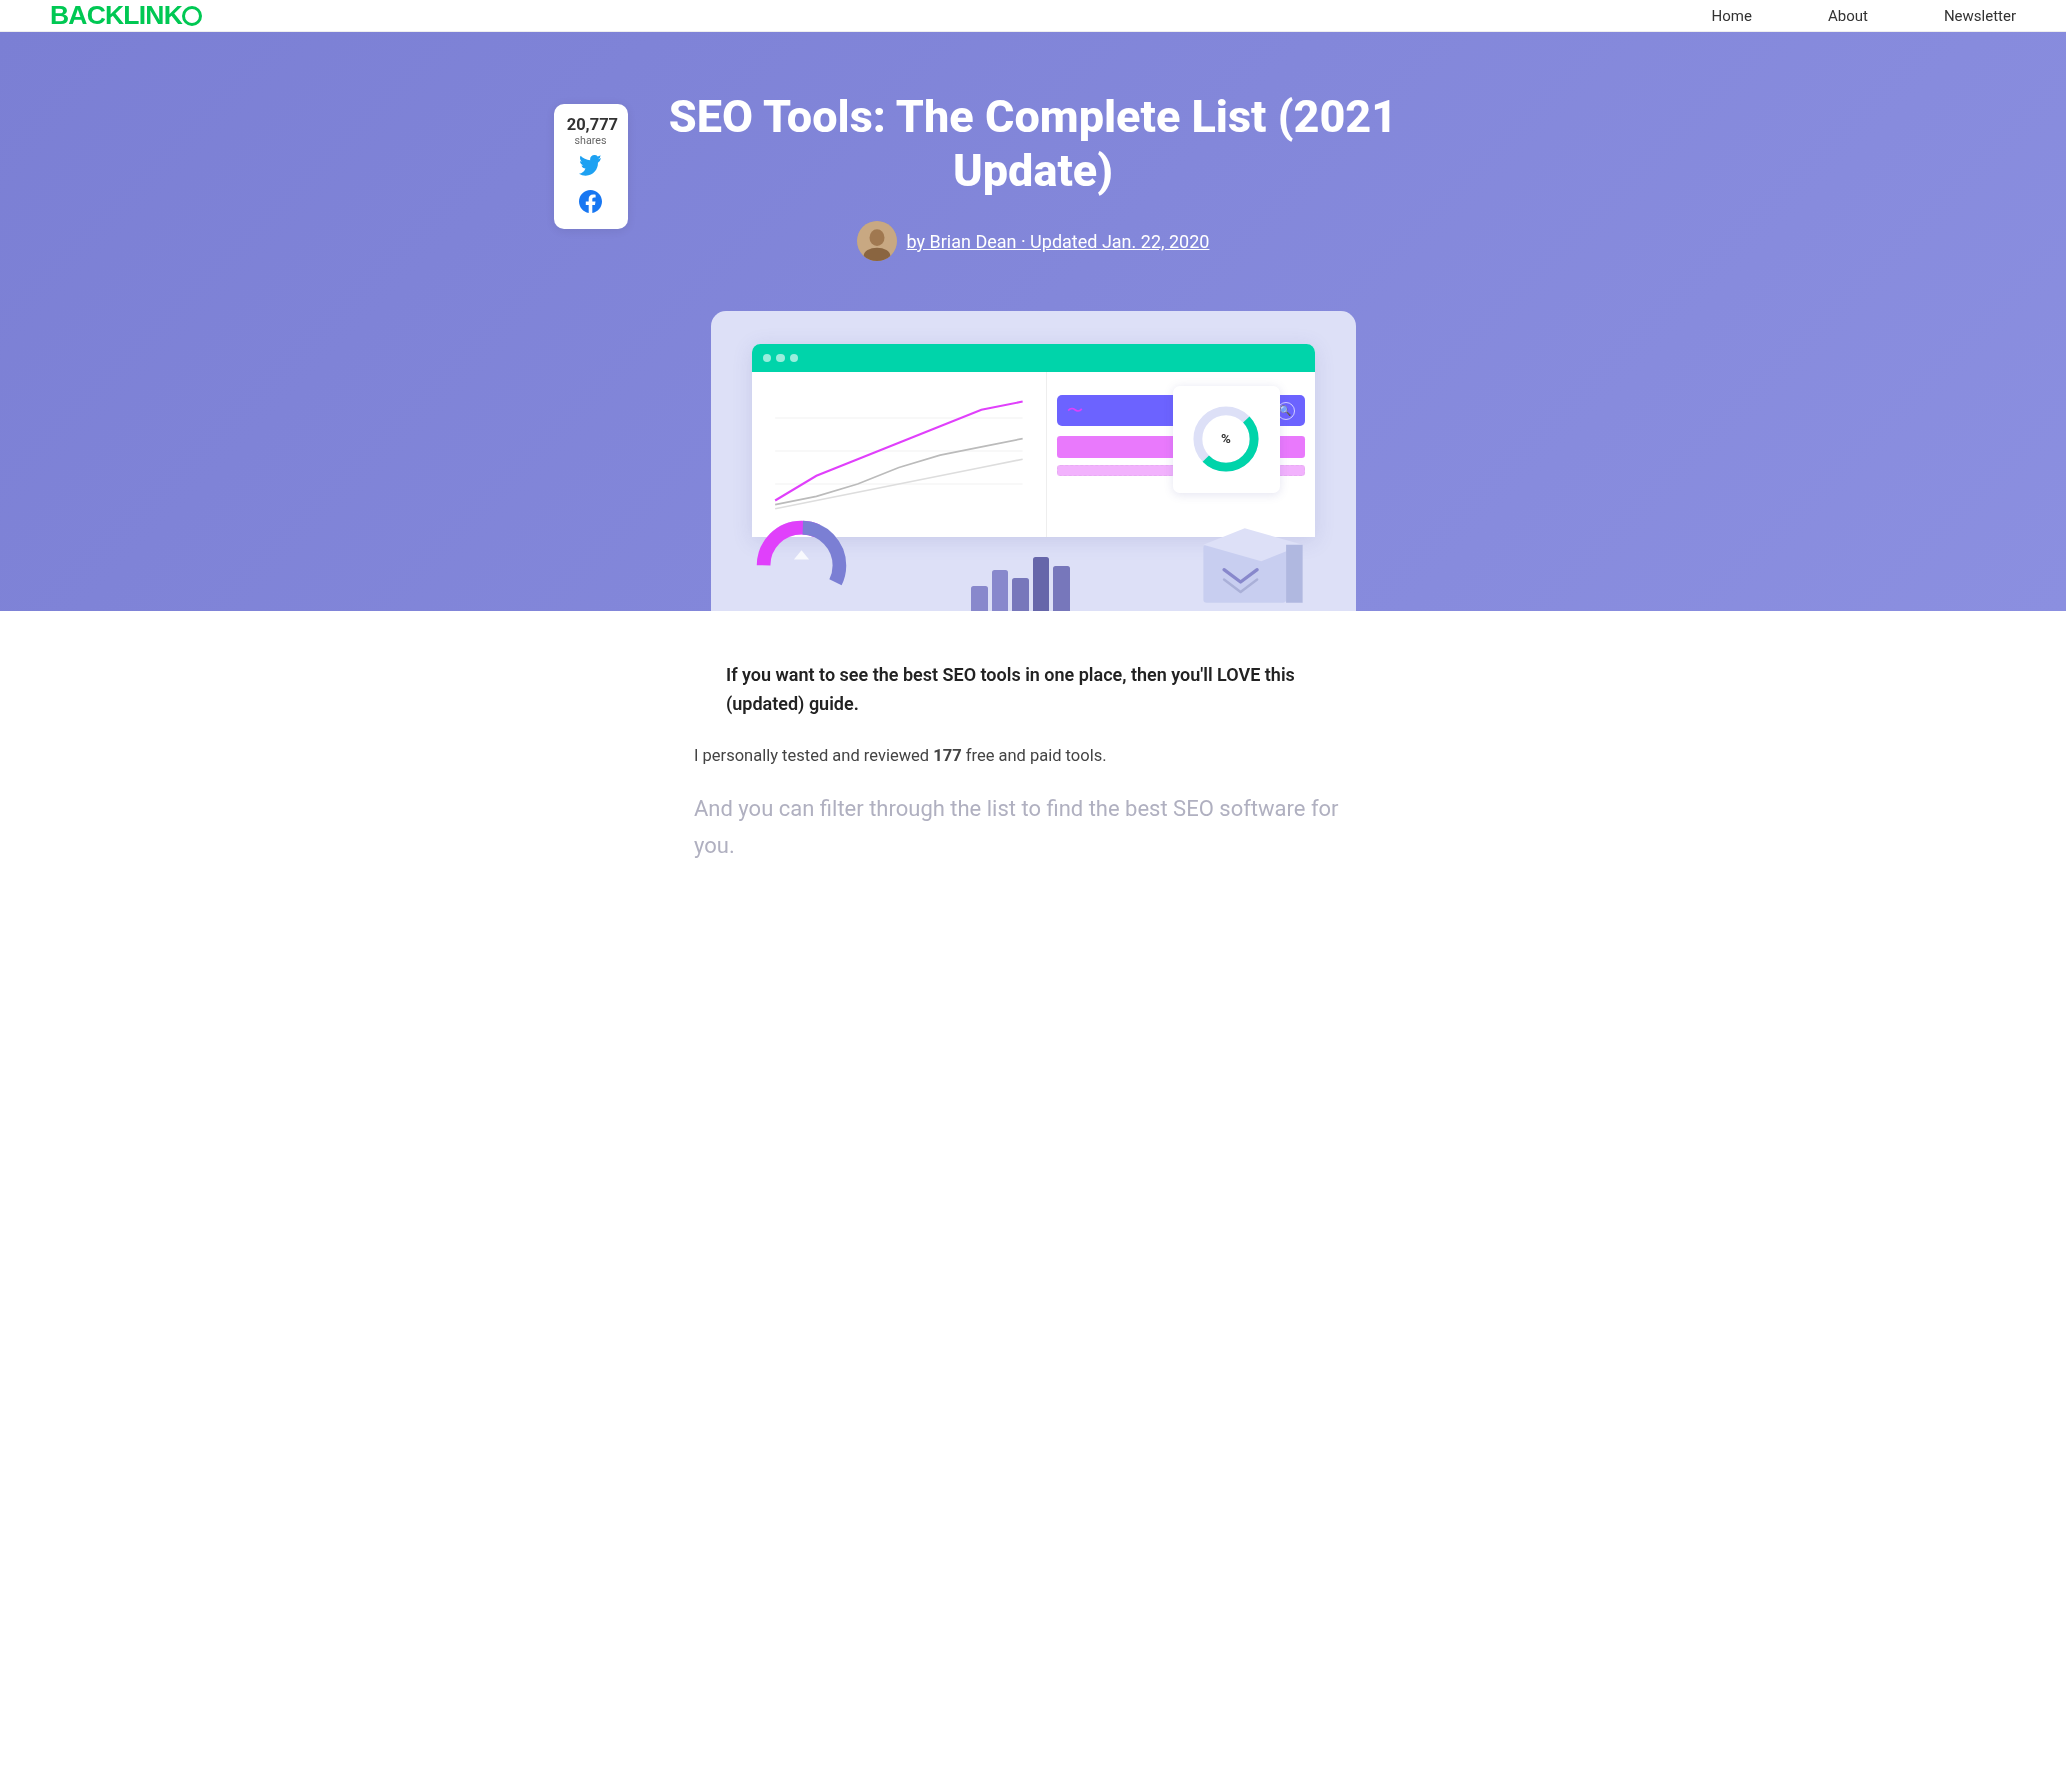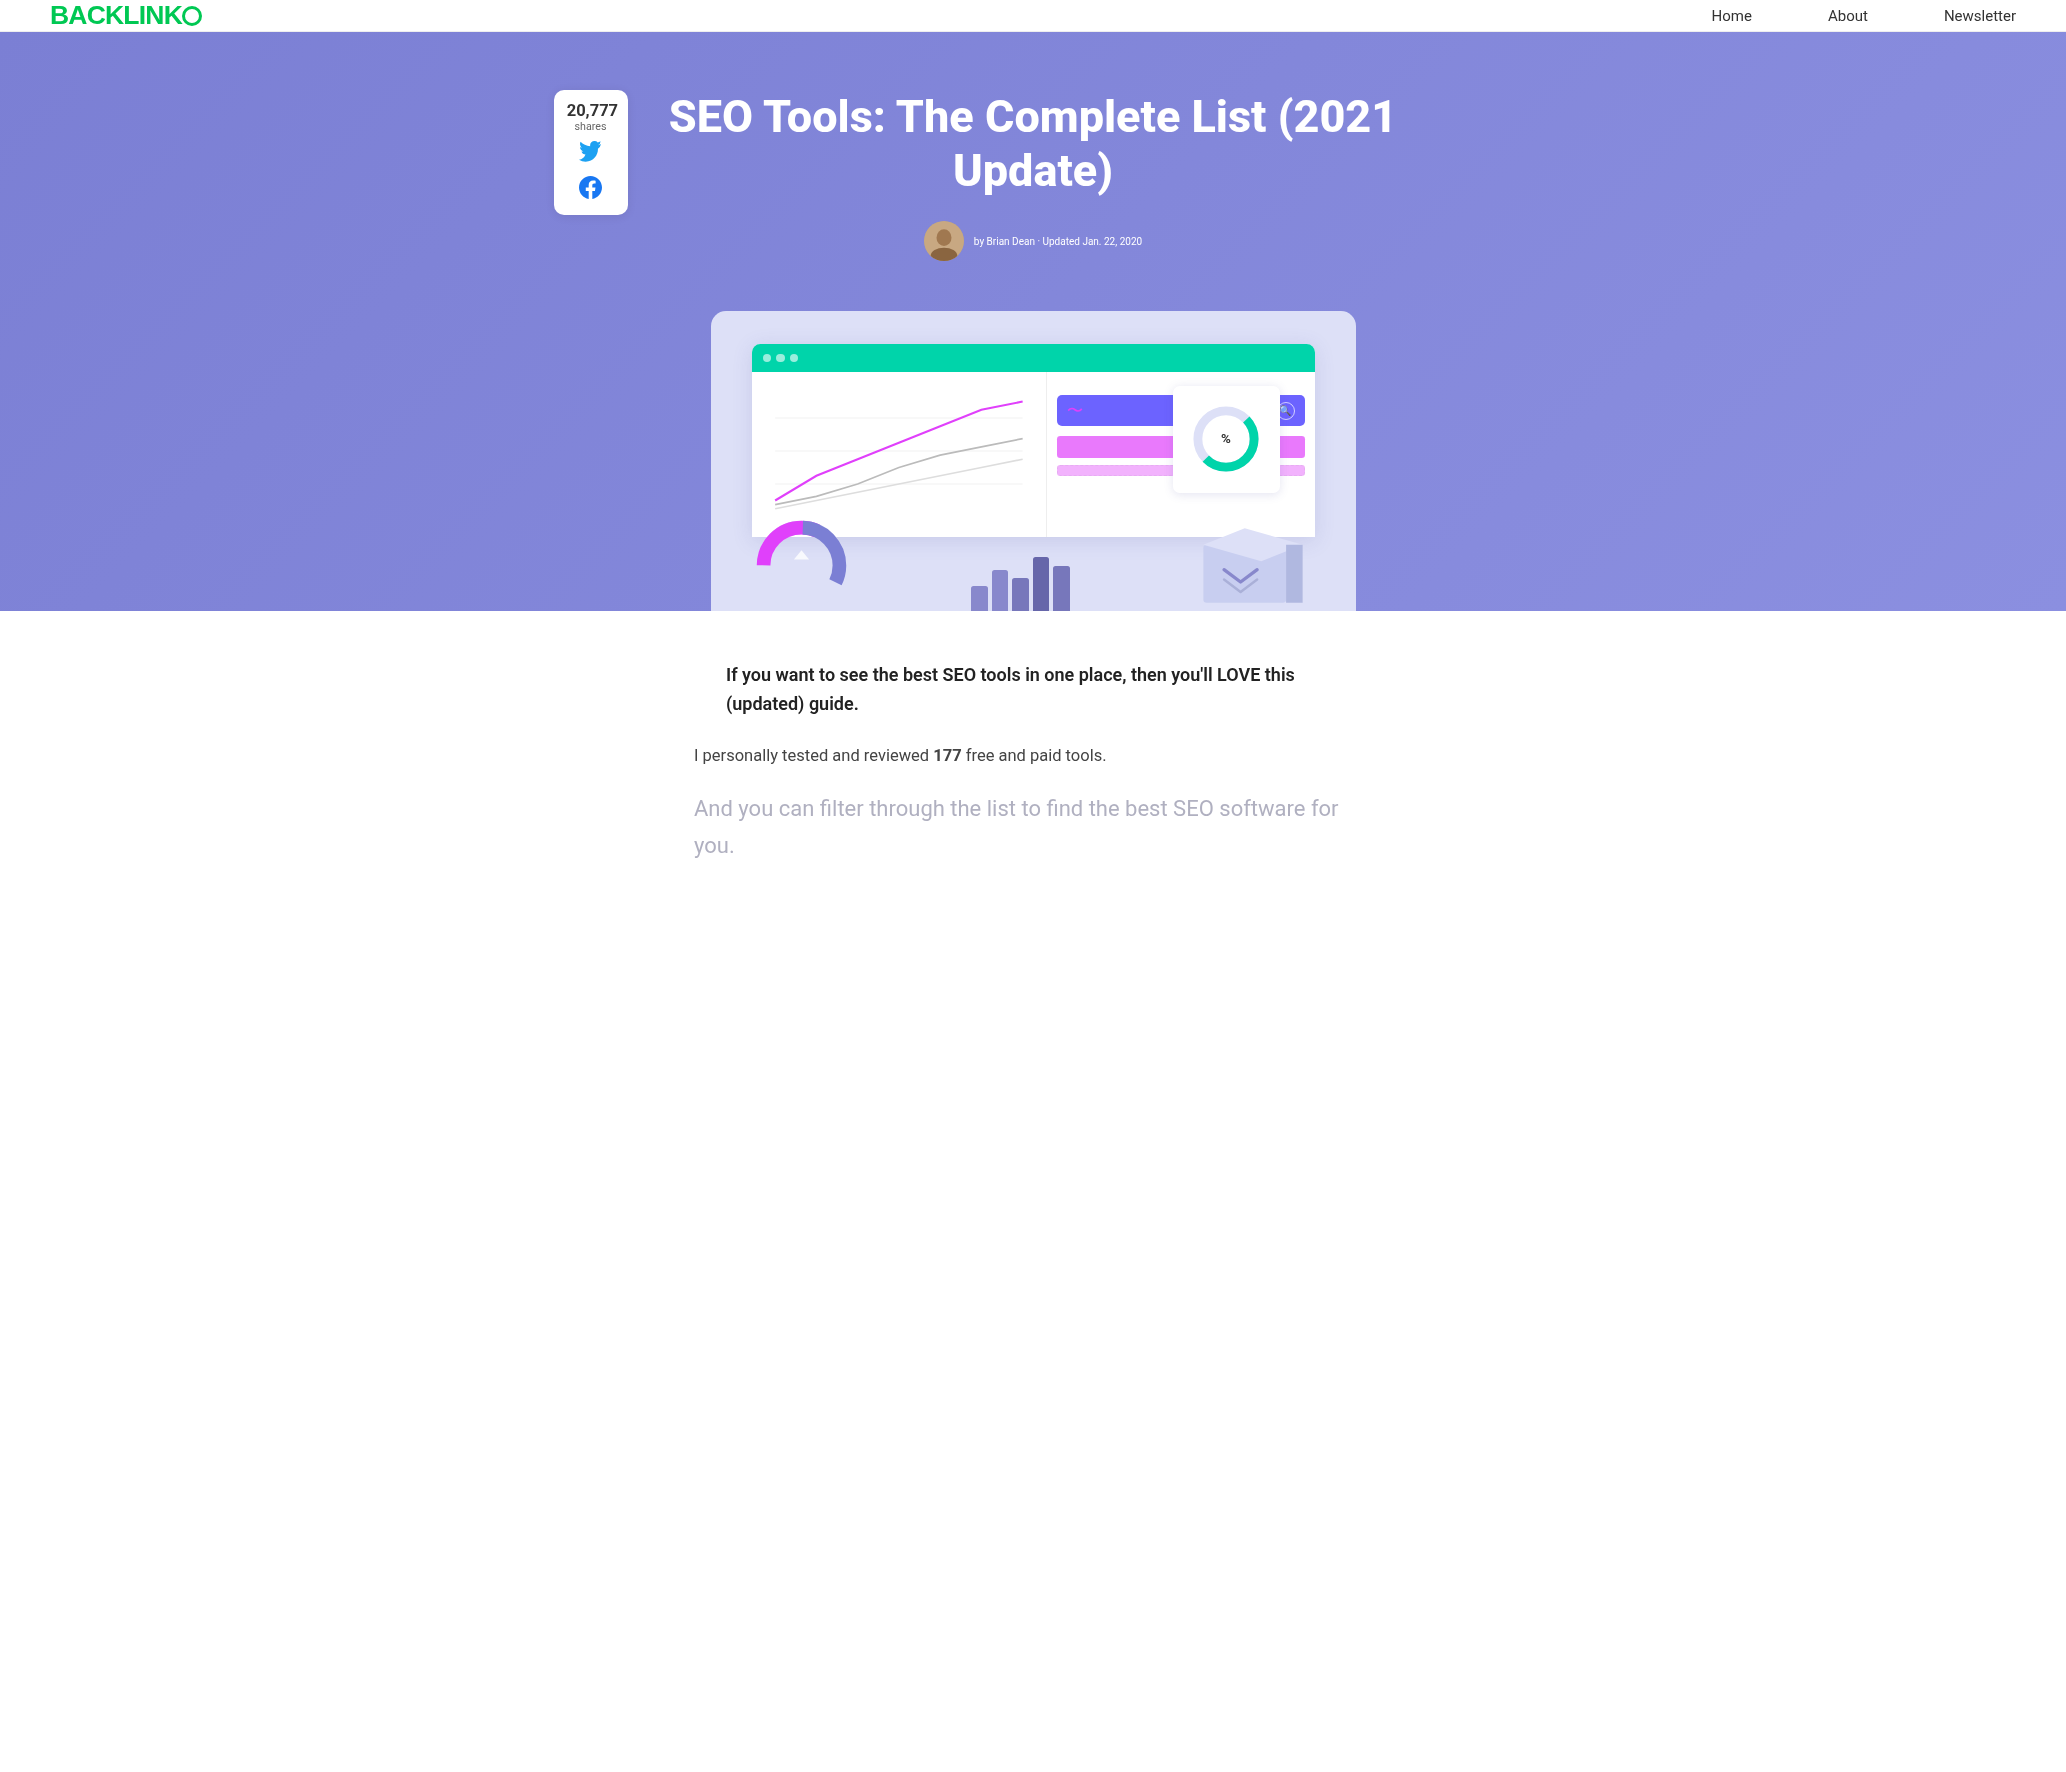--- a/index.html
+++ b/index.html
@@ -45,21 +45,21 @@
     .hero-inner {
       max-width: 909px;
       margin: 0 auto;
       position: relative;
     }
 
     
     .share-widget {
       position: absolute;
       left: -25px;
-      top: 8px;
+      top: 22px;
       background: #fff;
       border-radius: 10px;
       padding: 11.6px 13.2px;
       text-align: center;
       box-shadow: 0 1.7px 10px rgba(0,0,0,0.08);
       width: 74px;
       z-index: 10;
     }
 
     .share-count {
@@ -325,21 +325,21 @@
       <h1 class="hero-title">SEO Tools: The Complete List (2021 Update)</h1>
       <div class="author-line">
 
         <div class="author-avatar">
           <svg viewBox="0 0 48 48" width="40" height="40">
             <circle cx="24" cy="24" r="24" fill="#c8a882"></circle>
             <ellipse cx="24" cy="20" rx="9" ry="10" fill="#a07850"></ellipse>
             <ellipse cx="24" cy="42" rx="16" ry="10" fill="#8a6540"></ellipse>
           </svg>
         </div>
-        <span style="color:#fff;font-size:10px;">by Brian Dean · Updated Jan. 22, 2020</span>
+        <span style="color:#fff;font-size:18px;text-decoration:underline;">by Brian Dean · Updated Jan. 22, 2020</span>
       </div>
     </div>
 
     <div class="hero-illustration">
 
       <div class="browser-mockup">
         <div class="browser-bar">
           <div class="browser-dot"></div>
           <div class="browser-dot"></div>
           <div class="browser-dot"></div>

